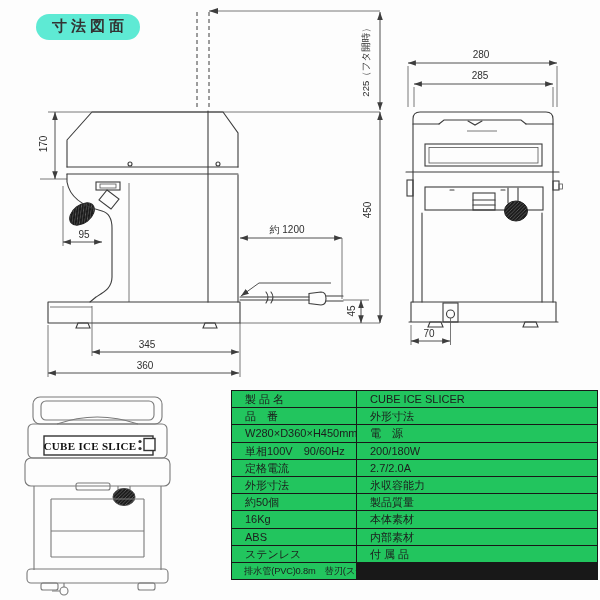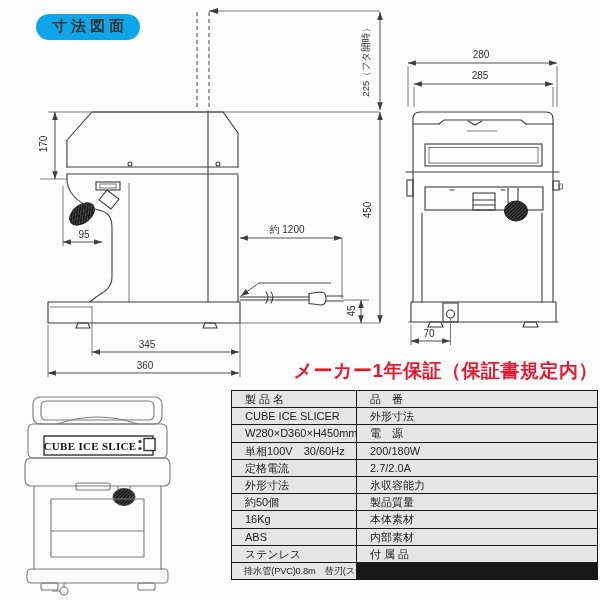--- a/index.html
+++ b/index.html
@@ -1,25 +1,25 @@
 <!DOCTYPE html>
 <html><head>
 <meta charset="utf-8">
 <style>
   html,body{margin:0;padding:0;background:#ffffff;}
   .sheet{position:relative;width:600px;height:600px;background:#fdfdfd;overflow:hidden;
          font-family:"Liberation Sans","DejaVu Sans",sans-serif;}
   svg.art{position:absolute;left:0;top:0;width:600px;height:600px;}
-  .title-pill{position:absolute;left:36px;top:14px;background:#0ea5e9;border-radius:13px;
+  .title-pill{position:absolute;left:36px;top:14px;background:#5eead4;border-radius:13px;
               padding:3px 12px 4px 16px;font-size:15px;font-weight:bold;letter-spacing:4px;color:#333;}
   .warranty{position:absolute;top:358px;right:2px;font-size:19px;font-weight:bold;
             color:#e6172e;letter-spacing:0.5px;white-space:nowrap;}
   .spec{position:absolute;left:231px;top:390px;width:365px;background:#181818;
         display:grid;grid-template-columns:124px 1fr;gap:1px;border:1px solid #181818;}
-  .spec .cell{background:#e5e5e5;height:16.2px;line-height:16.4px;font-size:11px;color:#1c1c1c;
+  .spec .cell{background:#22c55e;height:16.2px;line-height:16.4px;font-size:11px;color:#1c1c1c;
               padding-left:13px;white-space:nowrap;overflow:hidden;}
   .spec .cell.sm{font-size:9.3px;letter-spacing:-0.2px;padding-left:12px;}
   
   .obj{stroke:#3d3d3d;stroke-width:1.1;fill:none;stroke-linecap:round;}
   .thin{stroke:#555;stroke-width:0.8;fill:none;}
   .dim{stroke:#3d3d3d;stroke-width:0.9;fill:none;}
   .dash{stroke:#3d3d3d;stroke-width:1;fill:none;stroke-dasharray:4 3;}
   .dlab{font-family:"Liberation Sans","DejaVu Sans",sans-serif;font-size:10px;fill:#2e2e2e;}
   .dlab.jp{font-size:9.5px;}
   .ill{stroke:#7a7a7a;stroke-width:1.1;fill:none;stroke-linejoin:round;}
@@ -167,30 +167,29 @@
       <rect class="ill" x="27" y="569" width="141" height="14" rx="4"></rect>
       <rect class="ill" x="41" y="583" width="17" height="7" rx="2"></rect>
       <rect class="ill" x="138" y="583" width="17" height="7" rx="2"></rect>
       <circle class="ill" cx="64" cy="591" r="4"></circle>
       <path class="ill" d="M60,591 H52 M64,587 V583"></path>
     </g>
   </svg>
 
   <div class="title-pill">寸法図面</div>
 
-  <div class="warranty">メーカー1年保証（保証書規定内）</div>
 
   <div class="spec">
     <div class="cell">製 品 名</div>
+    <div class="cell">CUBE ICE SLICER</div>
     <div class="cell">品　番</div>
-    <div class="cell">CUBE ICE SLICER</div>
     <div class="cell">外形寸法</div>
     <div class="cell">W280×D360×H450mm</div>
     <div class="cell">電　源</div>
-    <div class="cell">単相100V　30/60Hz</div>
+    <div class="cell">単相100V　90/60Hz</div>
     <div class="cell">200/180W</div>
     <div class="cell">定格電流</div>
     <div class="cell">2.7/2.0A</div>
     <div class="cell">外形寸法</div>
     <div class="cell">氷収容能力</div>
     <div class="cell">約50個</div>
     <div class="cell">製品質量</div>
     <div class="cell">16Kg</div>
     <div class="cell">本体素材</div>
     <div class="cell">ABS</div>

